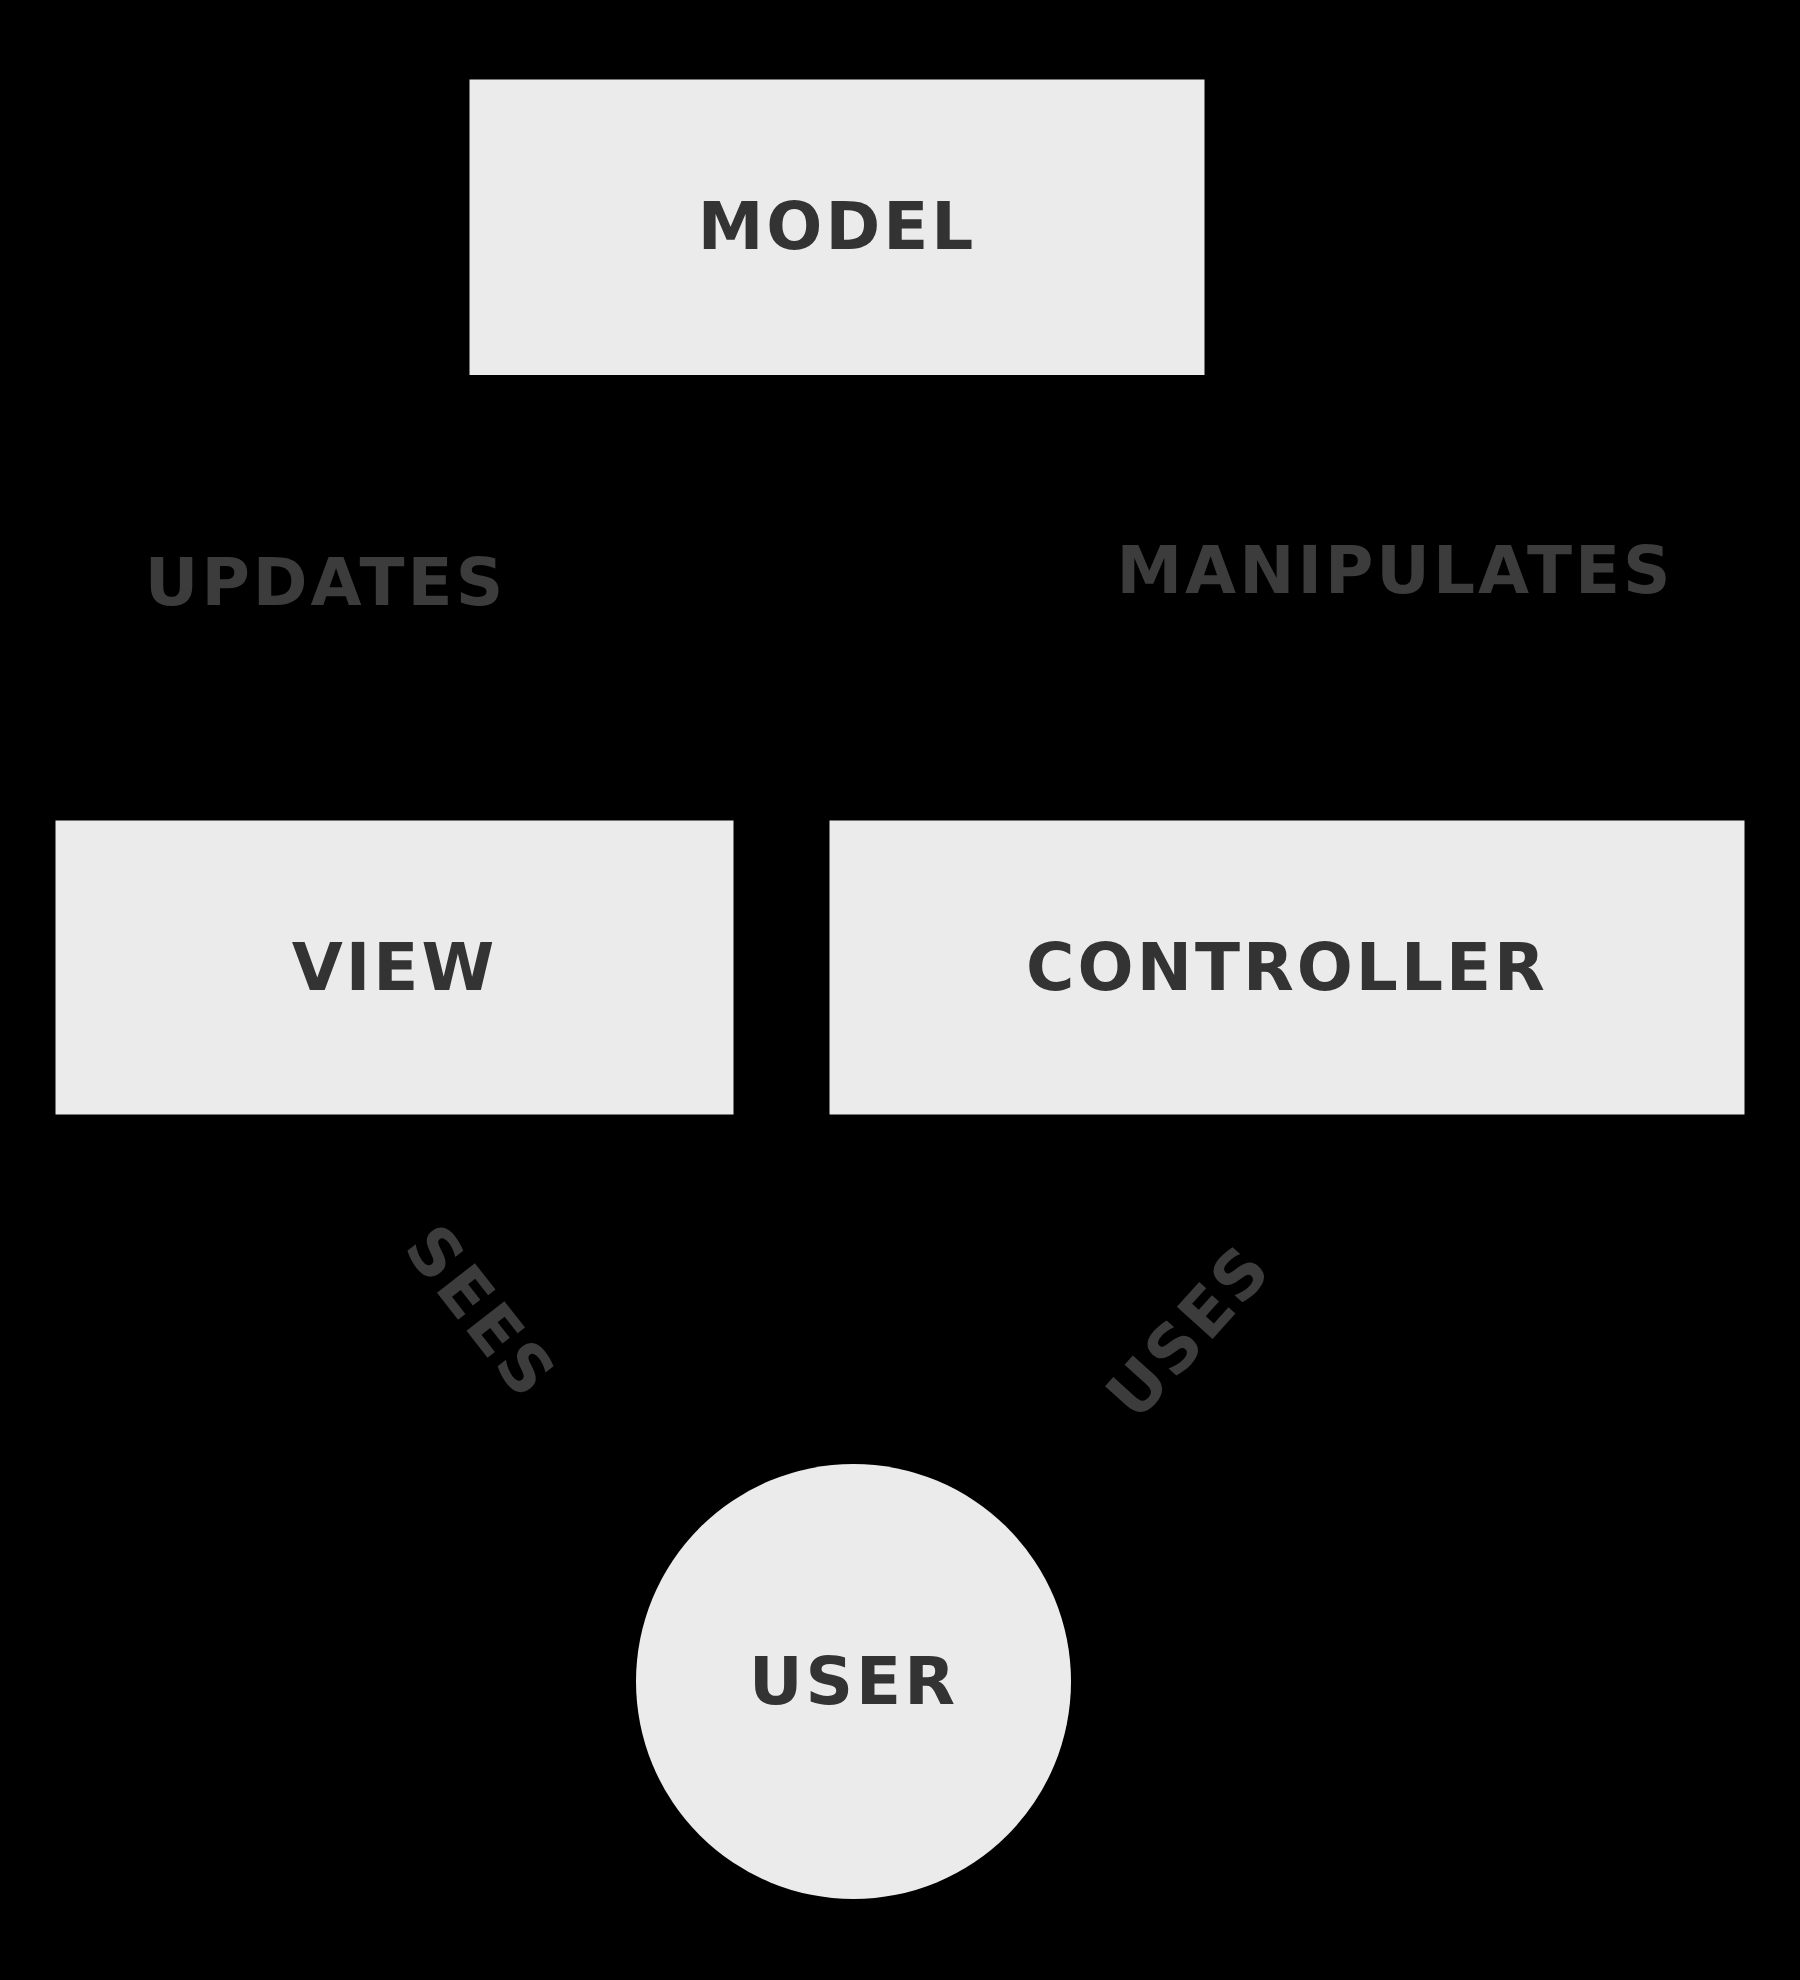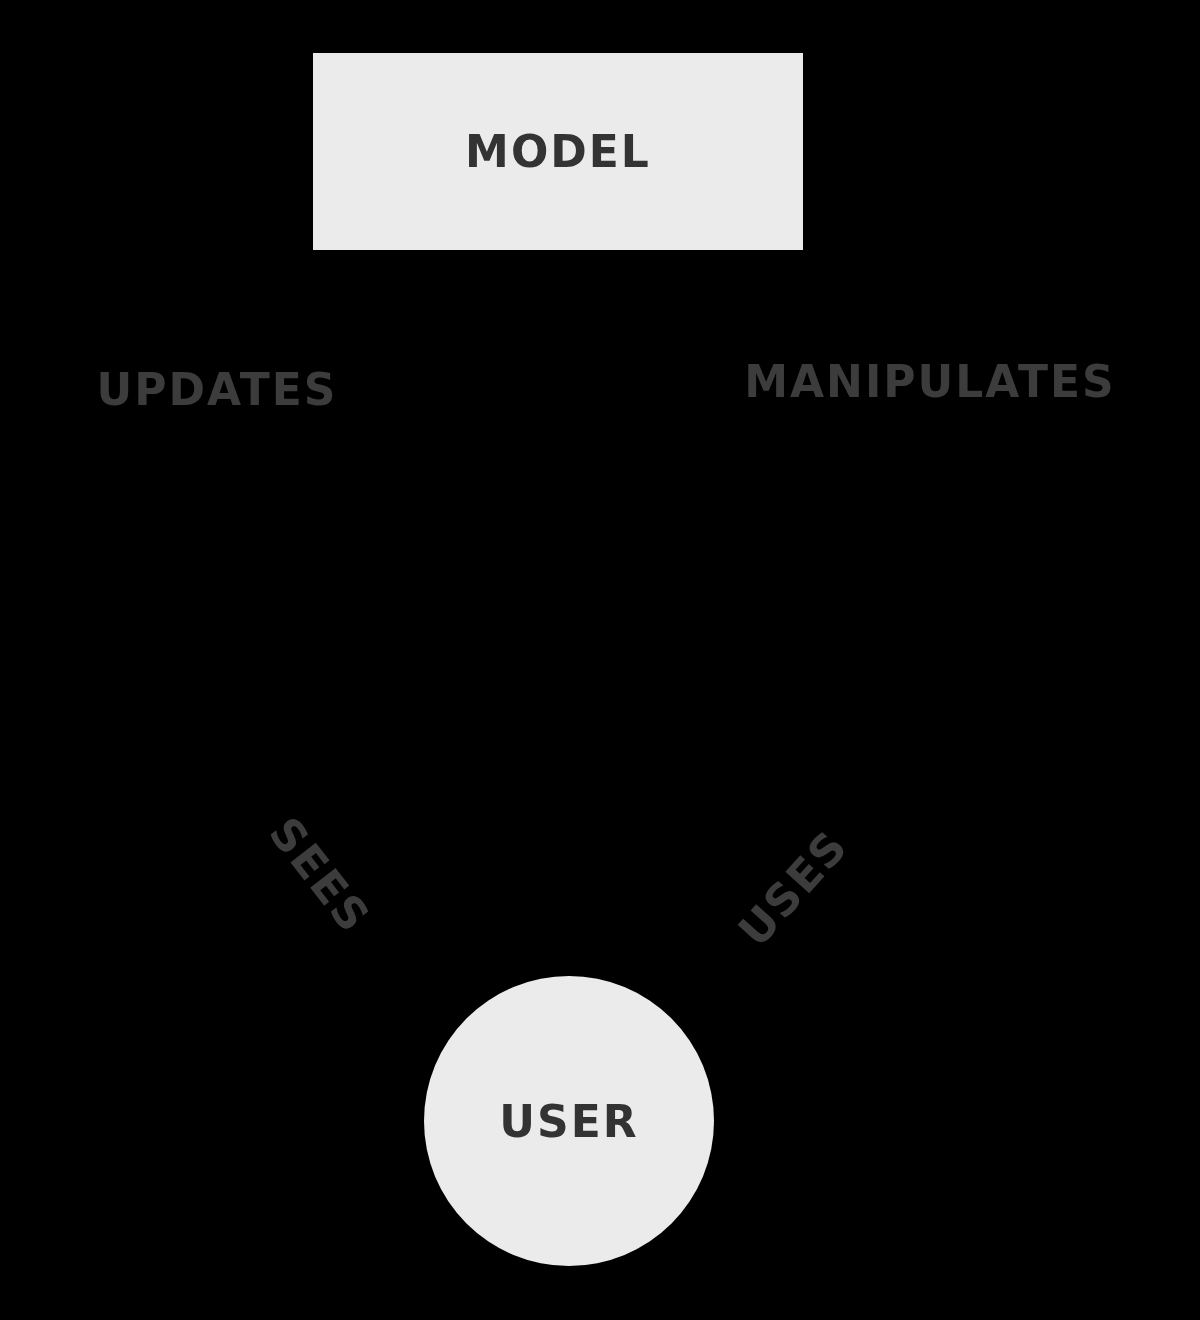--- a/index.html
+++ b/index.html
@@ -58,21 +58,27 @@
 <div class="canvas">
 
   <div class="node rect-model">
     <span>MODEL</span>
   </div>
 
   <div class="edge-label updates">UPDATES</div>
 
   <div class="edge-label manipulates">MANIPULATES</div>
 
+  <div class="node rect-view">
+    <span>VIEW</span>
+  </div>
 
+  <div class="node rect-ctrl">
+    <span>CONTROLLER</span>
+  </div>
 
   <div class="edge-label sees">SEES</div>
 
   <div class="edge-label uses">USES</div>
 
   <div class="node circle-user">
     <span>USER</span>
   </div>
 
 </div>

